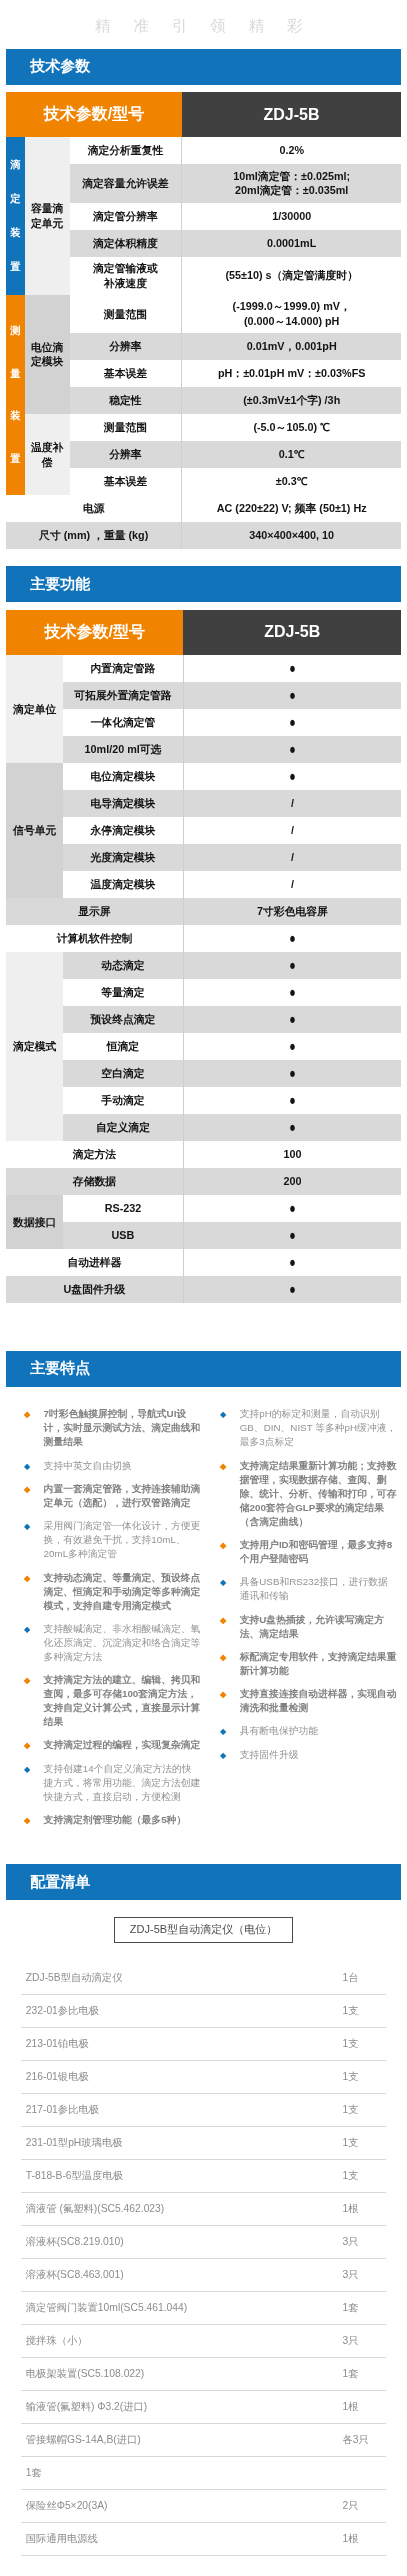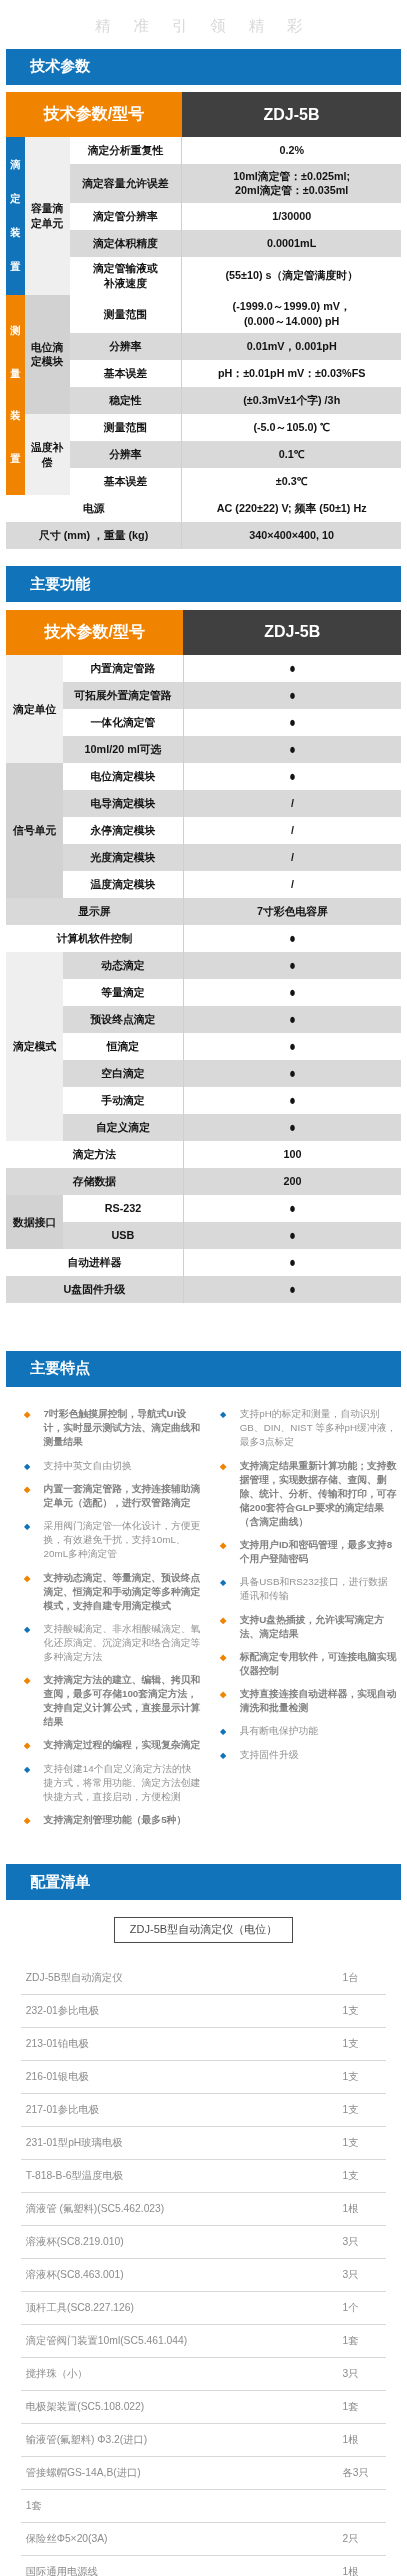--- a/index.html
+++ b/index.html
@@ -291,21 +291,21 @@
         <div class="feat feat-bold"><span class="diamond diamond-orange">◆</span><span class="feat-text">支持滴定过程的编程，实现复杂滴定</span></div>
         <div class="feat"><span class="diamond diamond-blue">◆</span><span class="feat-text">支持创建14个自定义滴定方法的快捷方式，将常用功能、滴定方法创建快捷方式，直接启动，方便检测</span></div>
         <div class="feat feat-bold"><span class="diamond diamond-orange">◆</span><span class="feat-text">支持滴定剂管理功能（最多5种）</span></div>
       </div>
     <div class="fcol">
         <div class="feat"><span class="diamond diamond-blue">◆</span><span class="feat-text">支持pH的标定和测量，自动识别 GB、DIN、NIST 等多种pH缓冲液，最多3点标定</span></div>
         <div class="feat feat-bold"><span class="diamond diamond-orange">◆</span><span class="feat-text">支持滴定结果重新计算功能；支持数据管理，实现数据存储、查阅、删除、统计、分析、传输和打印，可存储200套符合GLP要求的滴定结果（含滴定曲线）</span></div>
         <div class="feat feat-bold"><span class="diamond diamond-orange">◆</span><span class="feat-text">支持用户ID和密码管理，最多支持8个用户登陆密码</span></div>
         <div class="feat"><span class="diamond diamond-blue">◆</span><span class="feat-text">具备USB和RS232接口，进行数据通讯和传输</span></div>
         <div class="feat feat-bold"><span class="diamond diamond-orange">◆</span><span class="feat-text">支持U盘热插拔，允许读写滴定方法、滴定结果</span></div>
-        <div class="feat feat-bold"><span class="diamond diamond-orange">◆</span><span class="feat-text">标配滴定专用软件，可连接电脑实现仪器控制</span></div>
+        <div class="feat feat-bold"><span class="diamond diamond-orange">◆</span><span class="feat-text">标配滴定专用软件，支持滴定结果重新计算功能</span></div>
         <div class="feat feat-bold"><span class="diamond diamond-orange">◆</span><span class="feat-text">支持直接连接自动进样器，实现自动清洗和批量检测</span></div>
         <div class="feat"><span class="diamond diamond-blue">◆</span><span class="feat-text">具有断电保护功能</span></div>
         <div class="feat"><span class="diamond diamond-blue">◆</span><span class="feat-text">支持固件升级</span></div>
       </div>
   </div>
 
   <div class="bar bar-conf">
     <span>配置清单</span>
   </div>
 
@@ -349,24 +349,20 @@
         </div>
         <div class="cfg-row">
           <span class="cfg-name">溶液杯(SC8.219.010)</span>
           <span class="cfg-qty">3只</span>
         </div>
         <div class="cfg-row">
           <span class="cfg-name">溶液杯(SC8.463.001)</span>
           <span class="cfg-qty">3只</span>
         </div>
         <div class="cfg-row">
-          <span class="cfg-name">顶杆工具(SC8.227.126)</span>
-          <span class="cfg-qty">1个</span>
-        </div>
-        <div class="cfg-row">
           <span class="cfg-name">滴定管阀门装置10ml(SC5.461.044)</span>
           <span class="cfg-qty">1套</span>
         </div>
         <div class="cfg-row">
           <span class="cfg-name">搅拌珠（小）</span>
           <span class="cfg-qty">3只</span>
         </div>
         <div class="cfg-row">
           <span class="cfg-name">电极架装置(SC5.108.022)</span>
           <span class="cfg-qty">1套</span>

